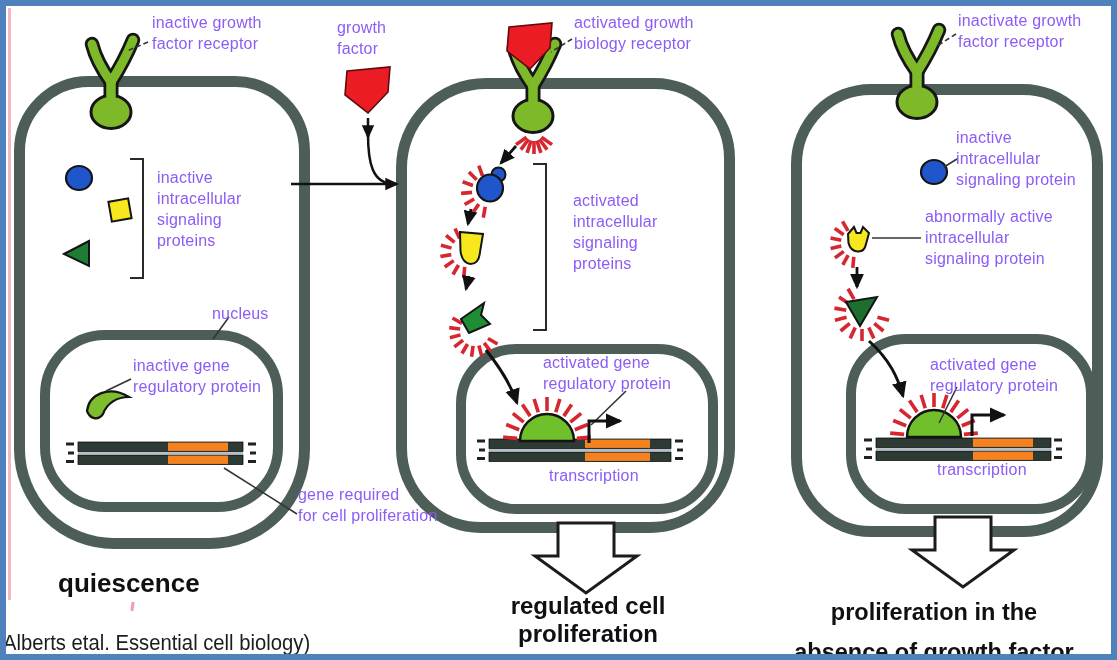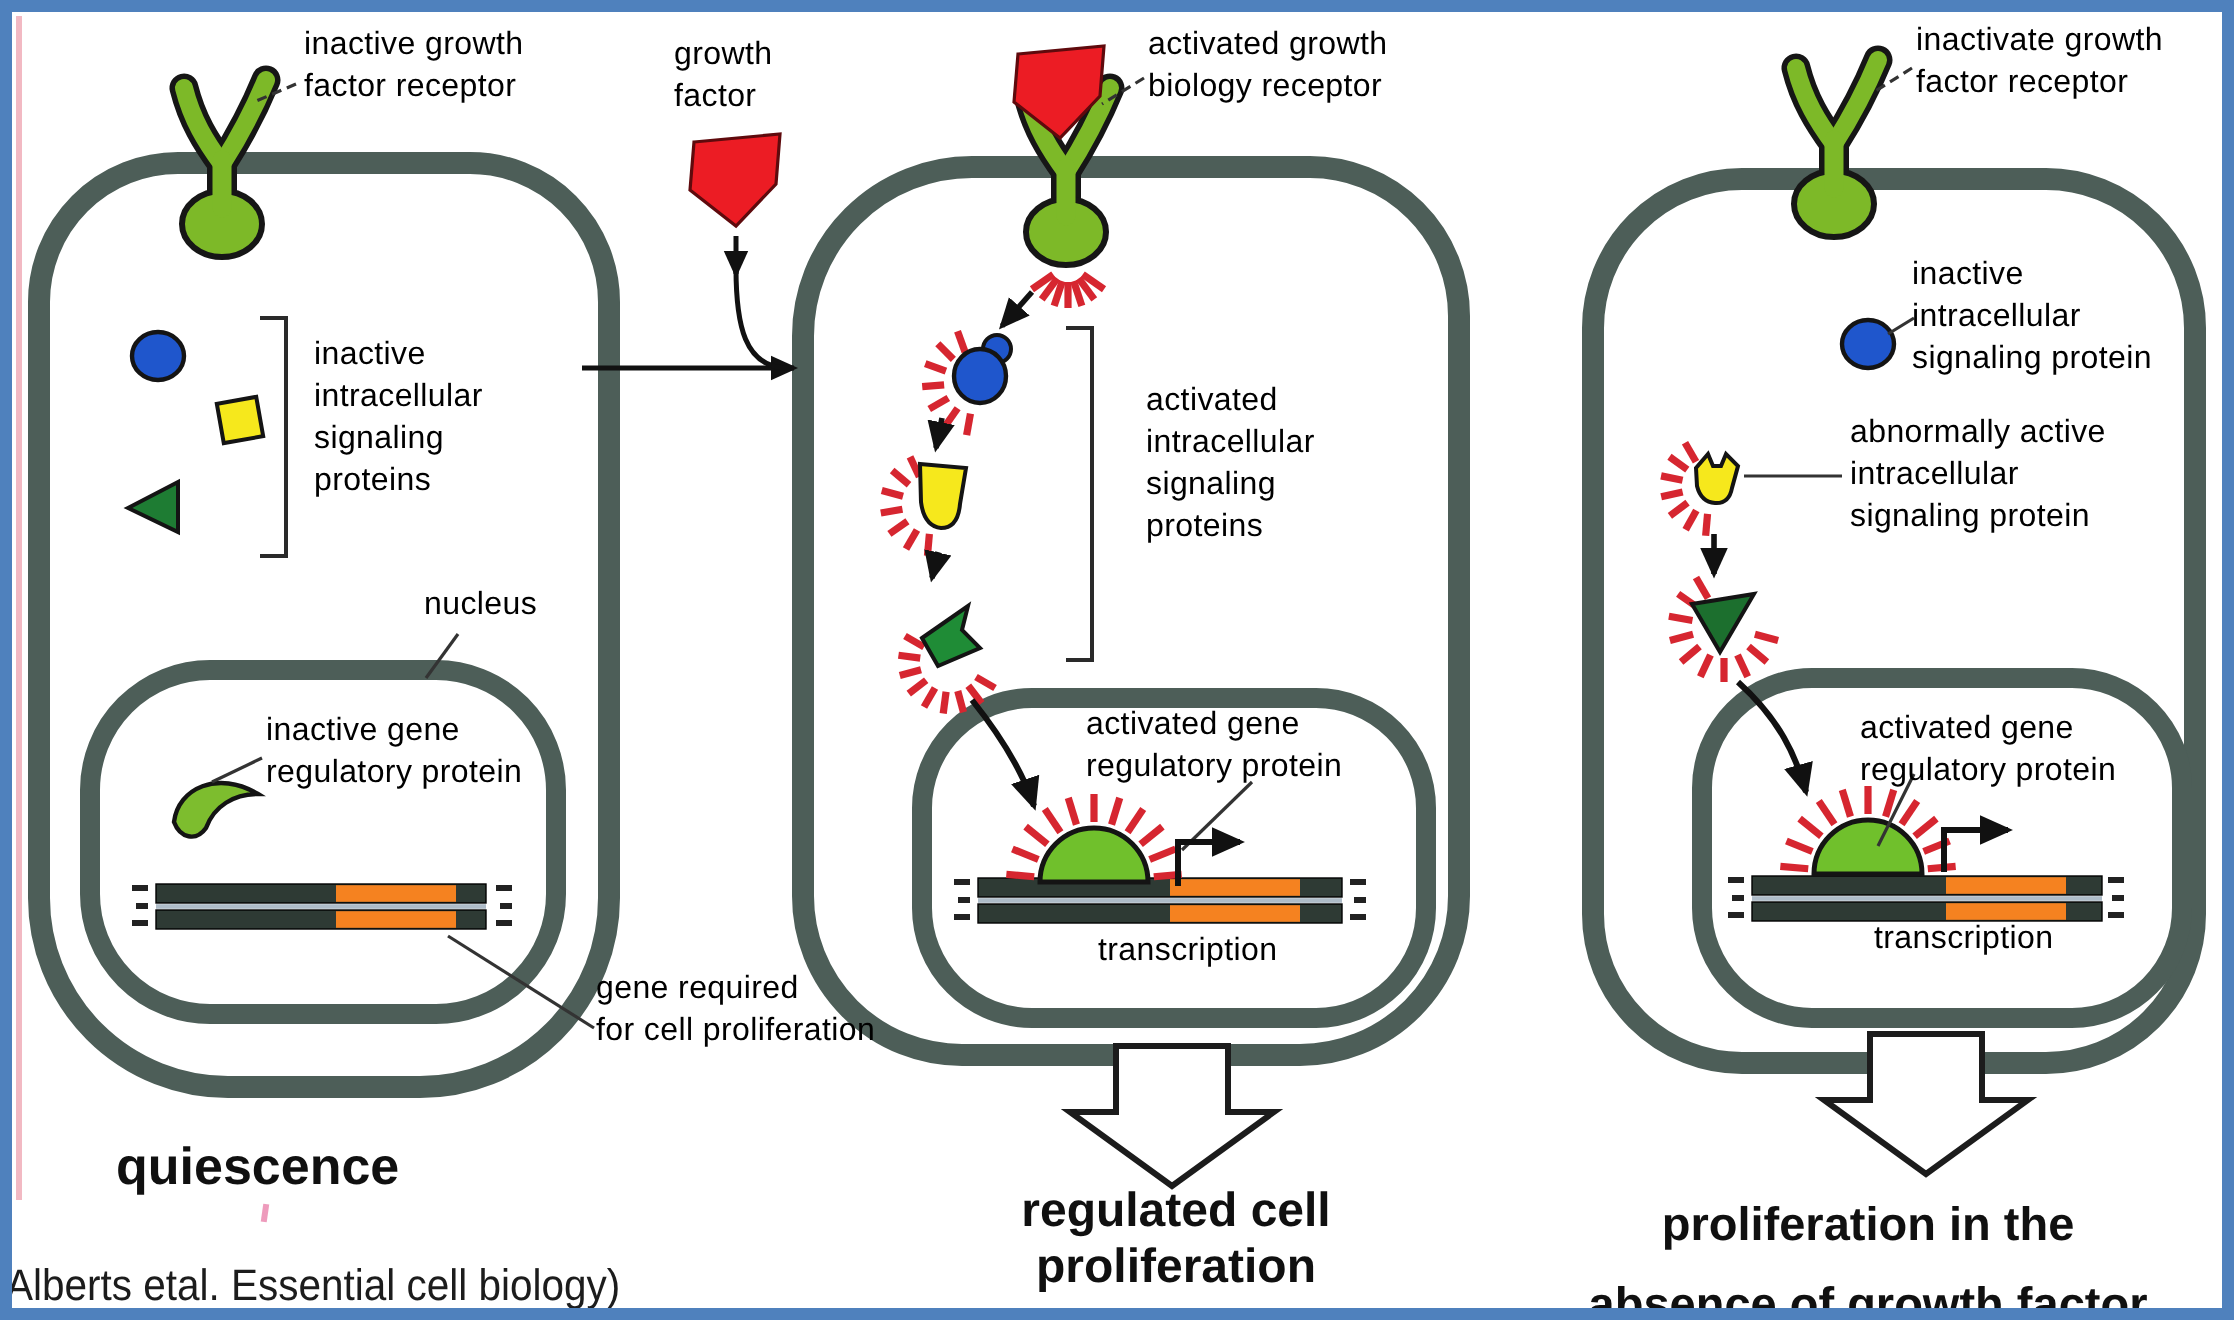--- a/index.html
+++ b/index.html
@@ -16,21 +16,21 @@
   #cell3{left:791px;top:84px;width:312px;height:453px;border-radius:80px;}
   #nuc1{left:40px;top:330px;width:243px;height:182px;border-radius:65px;}
   #nuc2{left:456px;top:344px;width:262px;height:170px;border-radius:60px;}
   #nuc3{left:846px;top:334px;width:250px;height:180px;border-radius:60px;}
   .shape{position:absolute;overflow:visible;}
   .bracket{position:absolute;border:2.5px solid #2a2a2a;border-left:none;}
   #bracket1{left:130px;top:158px;width:12px;height:117px;}
   #bracket2{left:533px;top:163px;width:12px;height:164px;}
   .burst{position:absolute;width:0;height:0;}
   .lbl{position:absolute;font-size:16px;line-height:21px;white-space:pre-line;
-       color:#000000;letter-spacing:.2px;z-index:20;}
+       color:#8b5cf6;letter-spacing:.2px;z-index:20;}
   .cap{position:absolute;font-weight:bold;color:#101010;white-space:pre-line;z-index:20;
        font-family:"Liberation Sans",sans-serif;}
   #cap1{left:58px;top:568px;font-size:26px;}
   #cap2{left:478px;top:592px;width:220px;text-align:center;font-size:24px;line-height:28px;}
   #cap3{left:773px;top:592px;width:322px;text-align:center;font-size:23.5px;line-height:40px;}
   #citation{position:absolute;left:3px;top:630px;font-size:22px;color:#1c1c1c;z-index:20;
        transform:scaleX(.92);transform-origin:left top;}
   #overlay{position:absolute;left:0;top:0;z-index:5;}
   .stray{position:absolute;left:131px;top:602px;width:3px;height:9px;background:#e879a6;
        transform:rotate(8deg);opacity:.75;}
@@ -337,21 +337,21 @@
   <div class="lbl" style="left:573px;top:190px">activated
 intracellular
 signaling
 proteins</div>
   <div class="lbl" style="left:956px;top:127px">inactive
 intracellular
 signaling protein</div>
   <div class="lbl" style="left:925px;top:206px">abnormally active
 intracellular
 signaling protein</div>
-  <div class="lbl" style="left:212px;top:292px">nucleus</div>
+  <div class="lbl" style="left:212px;top:303px">nucleus</div>
   <div class="lbl" style="left:133px;top:355px">inactive gene
 regulatory protein</div>
   <div class="lbl" style="left:543px;top:352px">activated gene
 regulatory protein</div>
   <div class="lbl" style="left:930px;top:354px">activated gene
 regulatory protein</div>
   <div class="lbl" style="left:298px;top:484px">gene required
 for cell proliferation</div>
   <div class="lbl" style="left:549px;top:465px">transcription</div>
   <div class="lbl" style="left:937px;top:459px">transcription</div>

